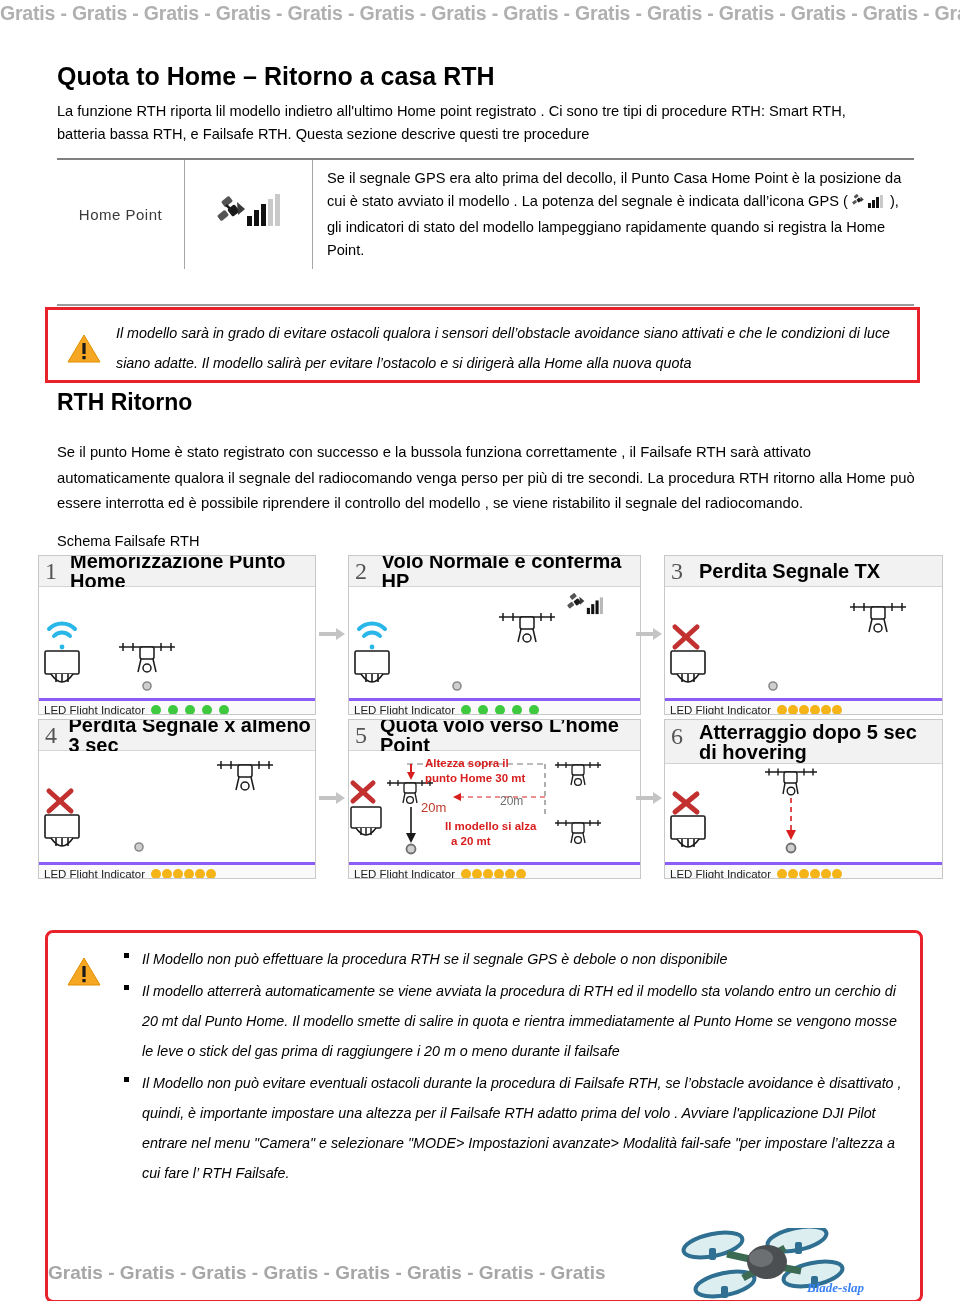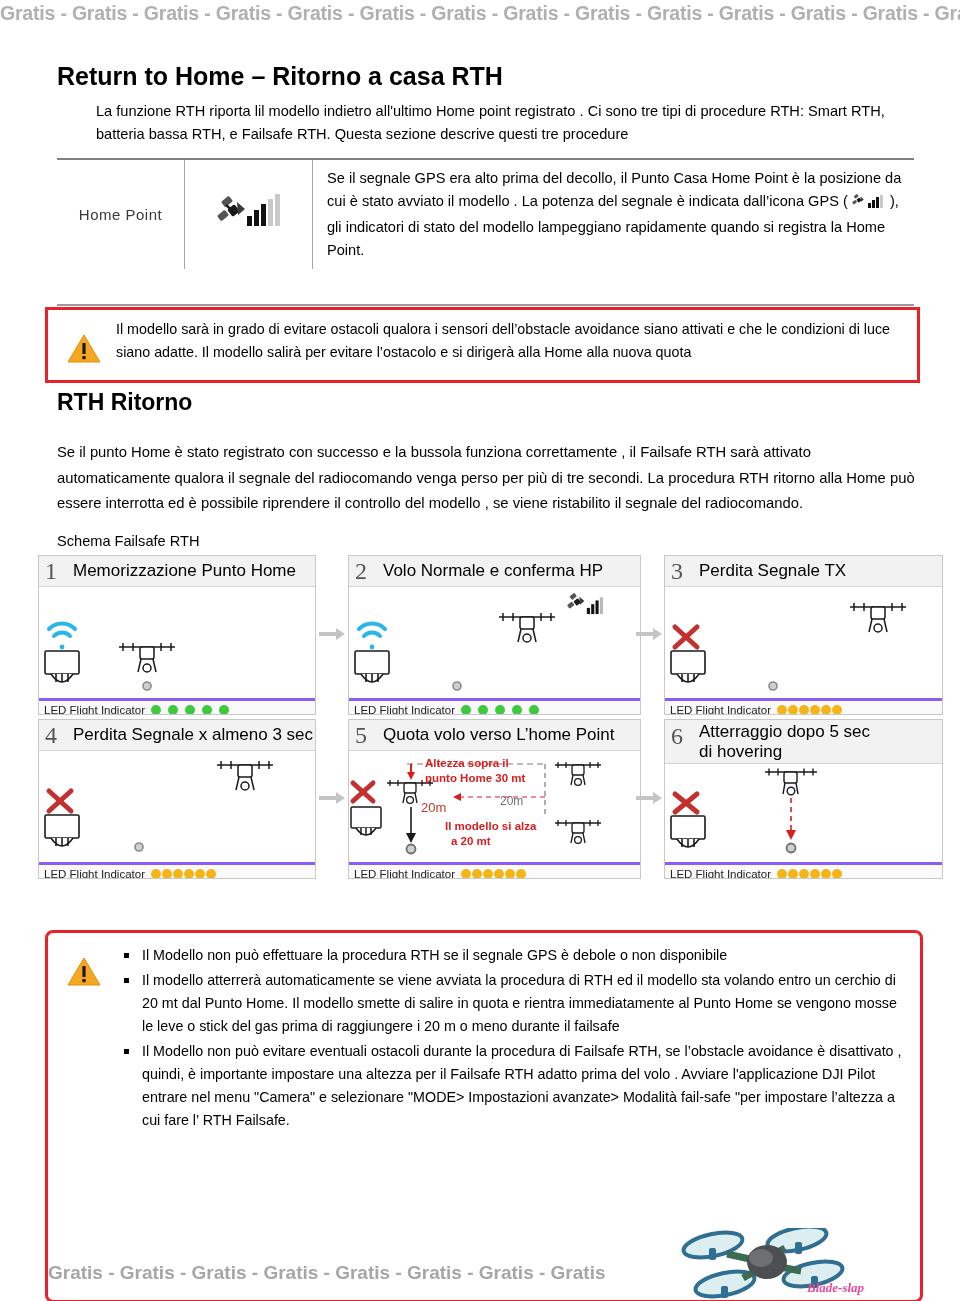--- a/index.html
+++ b/index.html
@@ -25,21 +25,21 @@
 
   
   .page { position: absolute; top: 0; left: 0; width: 960px; height: 1301px; }
 
   .h1 {
     position: absolute; left: 57px; top: 62px;
     font-size: 25px; font-weight: bold; letter-spacing: 0px;
   }
   .intro {
     position: absolute; left: 57px; top: 100px; width: 830px;
-    font-size: 14.6px; line-height: 23px; margin-left: 39px;
+    font-size: 14.6px; line-height: 23px;
   }
 
   
   .gps-table {
     position: absolute; left: 57px; top: 158px;
     width: 857px; height: 148px;
     border-top: 2px solid #808080;
     border-bottom: 2px solid #9a9a9a;
   }
   .gps-head { display: flex; height: 37px; background: #d9d9d9; }
@@ -58,21 +58,21 @@
     position: absolute;
     border: 3px solid #e8212b;
     background: #ffffff;
     display: flex;
     align-items: flex-start;
     padding: 8px 10px 8px 8px;
   }
   #warn-top { left: 45px; top: 307px; width: 875px; height: 76px; }
   #warn-bottom { left: 45px; top: 930px; width: 878px; height: 373px; border-radius: 8px; }
   .warn-ico { flex: 0 0 56px; display:flex; justify-content:center; padding-top:16px; }
-  .warn-body { flex: 1; font-size: 14.3px; line-height: 23px; padding-left: 4px; }
+  .warn-body { flex: 1; font-size: 14.3px; line-height: 30px; padding-left: 4px; font-style: italic; }
   .warn-body p { margin: 0; }
   ul.bullets { margin: 3px 0 0 0; padding: 0 0 0 22px; list-style: none; }
   ul.bullets li { position: relative; margin-bottom: 2px; padding-left: 4px; }
   ul.bullets li:before {
     content: ""; position: absolute; left: -14px; top: 9px;
     width: 5px; height: 5px; background: #000;
   }
 
   
   .h2 {
@@ -104,21 +104,21 @@
   .panel.p3 { left: 626px; width: 279px; }
   .p-head {
     height: 31px; background: #f2f2f2; border-bottom: 1px solid #d4d4d4;
     display: flex; align-items: center; padding-left: 6px; flex: 0 0 auto;
   }
   .p-head.two { height: 44px; align-items: flex-start; padding-top: 2px; }
   .p-num {
     font-size: 24px; color: #555; font-family: "Liberation Serif", serif;
     width: 26px; text-align: left; line-height: 29px;
   }
-  .p-title { font-size: 17px; font-weight: normal; line-height: 20px; padding-left: 2px;}
+  .p-title { font-size: 20px; font-weight: bold; line-height: 20px; padding-left: 2px;}
   .p-stage { flex: 1; position: relative; background: #fff; }
   .p-led {
     height: 21px; border-top: 3px solid #8b5cf6; background: #fafafa;
     display: flex; align-items: center; padding-left: 5px; flex: 0 0 auto;
   }
   .led-label { font-size: 11.5px; color: #222; margin-right: 6px; }
   .led-dots { display: flex; }
   .dot { width: 10px; height: 10px; border-radius: 50%; }
   .dot.sp-wide { margin-right: 7px; }
   .dot.sp-tight { margin-right: 1px; }
@@ -133,31 +133,31 @@
   
   .wm-footer {
     position: absolute; left: 48px; top: 1262px;
     font-size: 19px; font-weight: bold; color: #a6a6a6;
     white-space: nowrap;
   }
   .logo-wrap { position: absolute; left: 655px; top: 1228px; width: 260px; height: 73px; }
   .logo-name {
     position: absolute; left: 152px; top: 52px;
     font-family: "Liberation Serif", serif; font-style: italic;
-    font-weight: bold; font-size: 13px; color: #ec4899;
+    font-weight: bold; font-size: 13px; color: #3b82f6;
   }
 </style>
 </head>
 <body>
 
 <div class="wm-header">Gratis - Gratis - Gratis - Gratis - Gratis - Gratis - Gratis - Gratis - Gratis - Gratis - Gratis - Gratis - Gratis - Gratis</div>
 
 <div class="page">
 
-  <div class="h1">Return to Home – Ritorno a casa  RTH</div>
+  <div class="h1">Quota to Home – Ritorno a casa  RTH</div>
   <div class="intro">La funzione RTH riporta lil modello  indietro all'ultimo Home point registrato . Ci sono tre tipi di procedure RTH: Smart RTH, batteria bassa RTH, e Failsafe RTH. Questa sezione descrive questi tre procedure</div>
 
   <div class="gps-table">
     <div class="gps-body">
       <div class="col-a">
         <span class="gps-label">Home Point</span>
       </div>
       <div class="col-b">
         <span>
           <svg width="68" height="42" viewBox="0 0 68 42">

